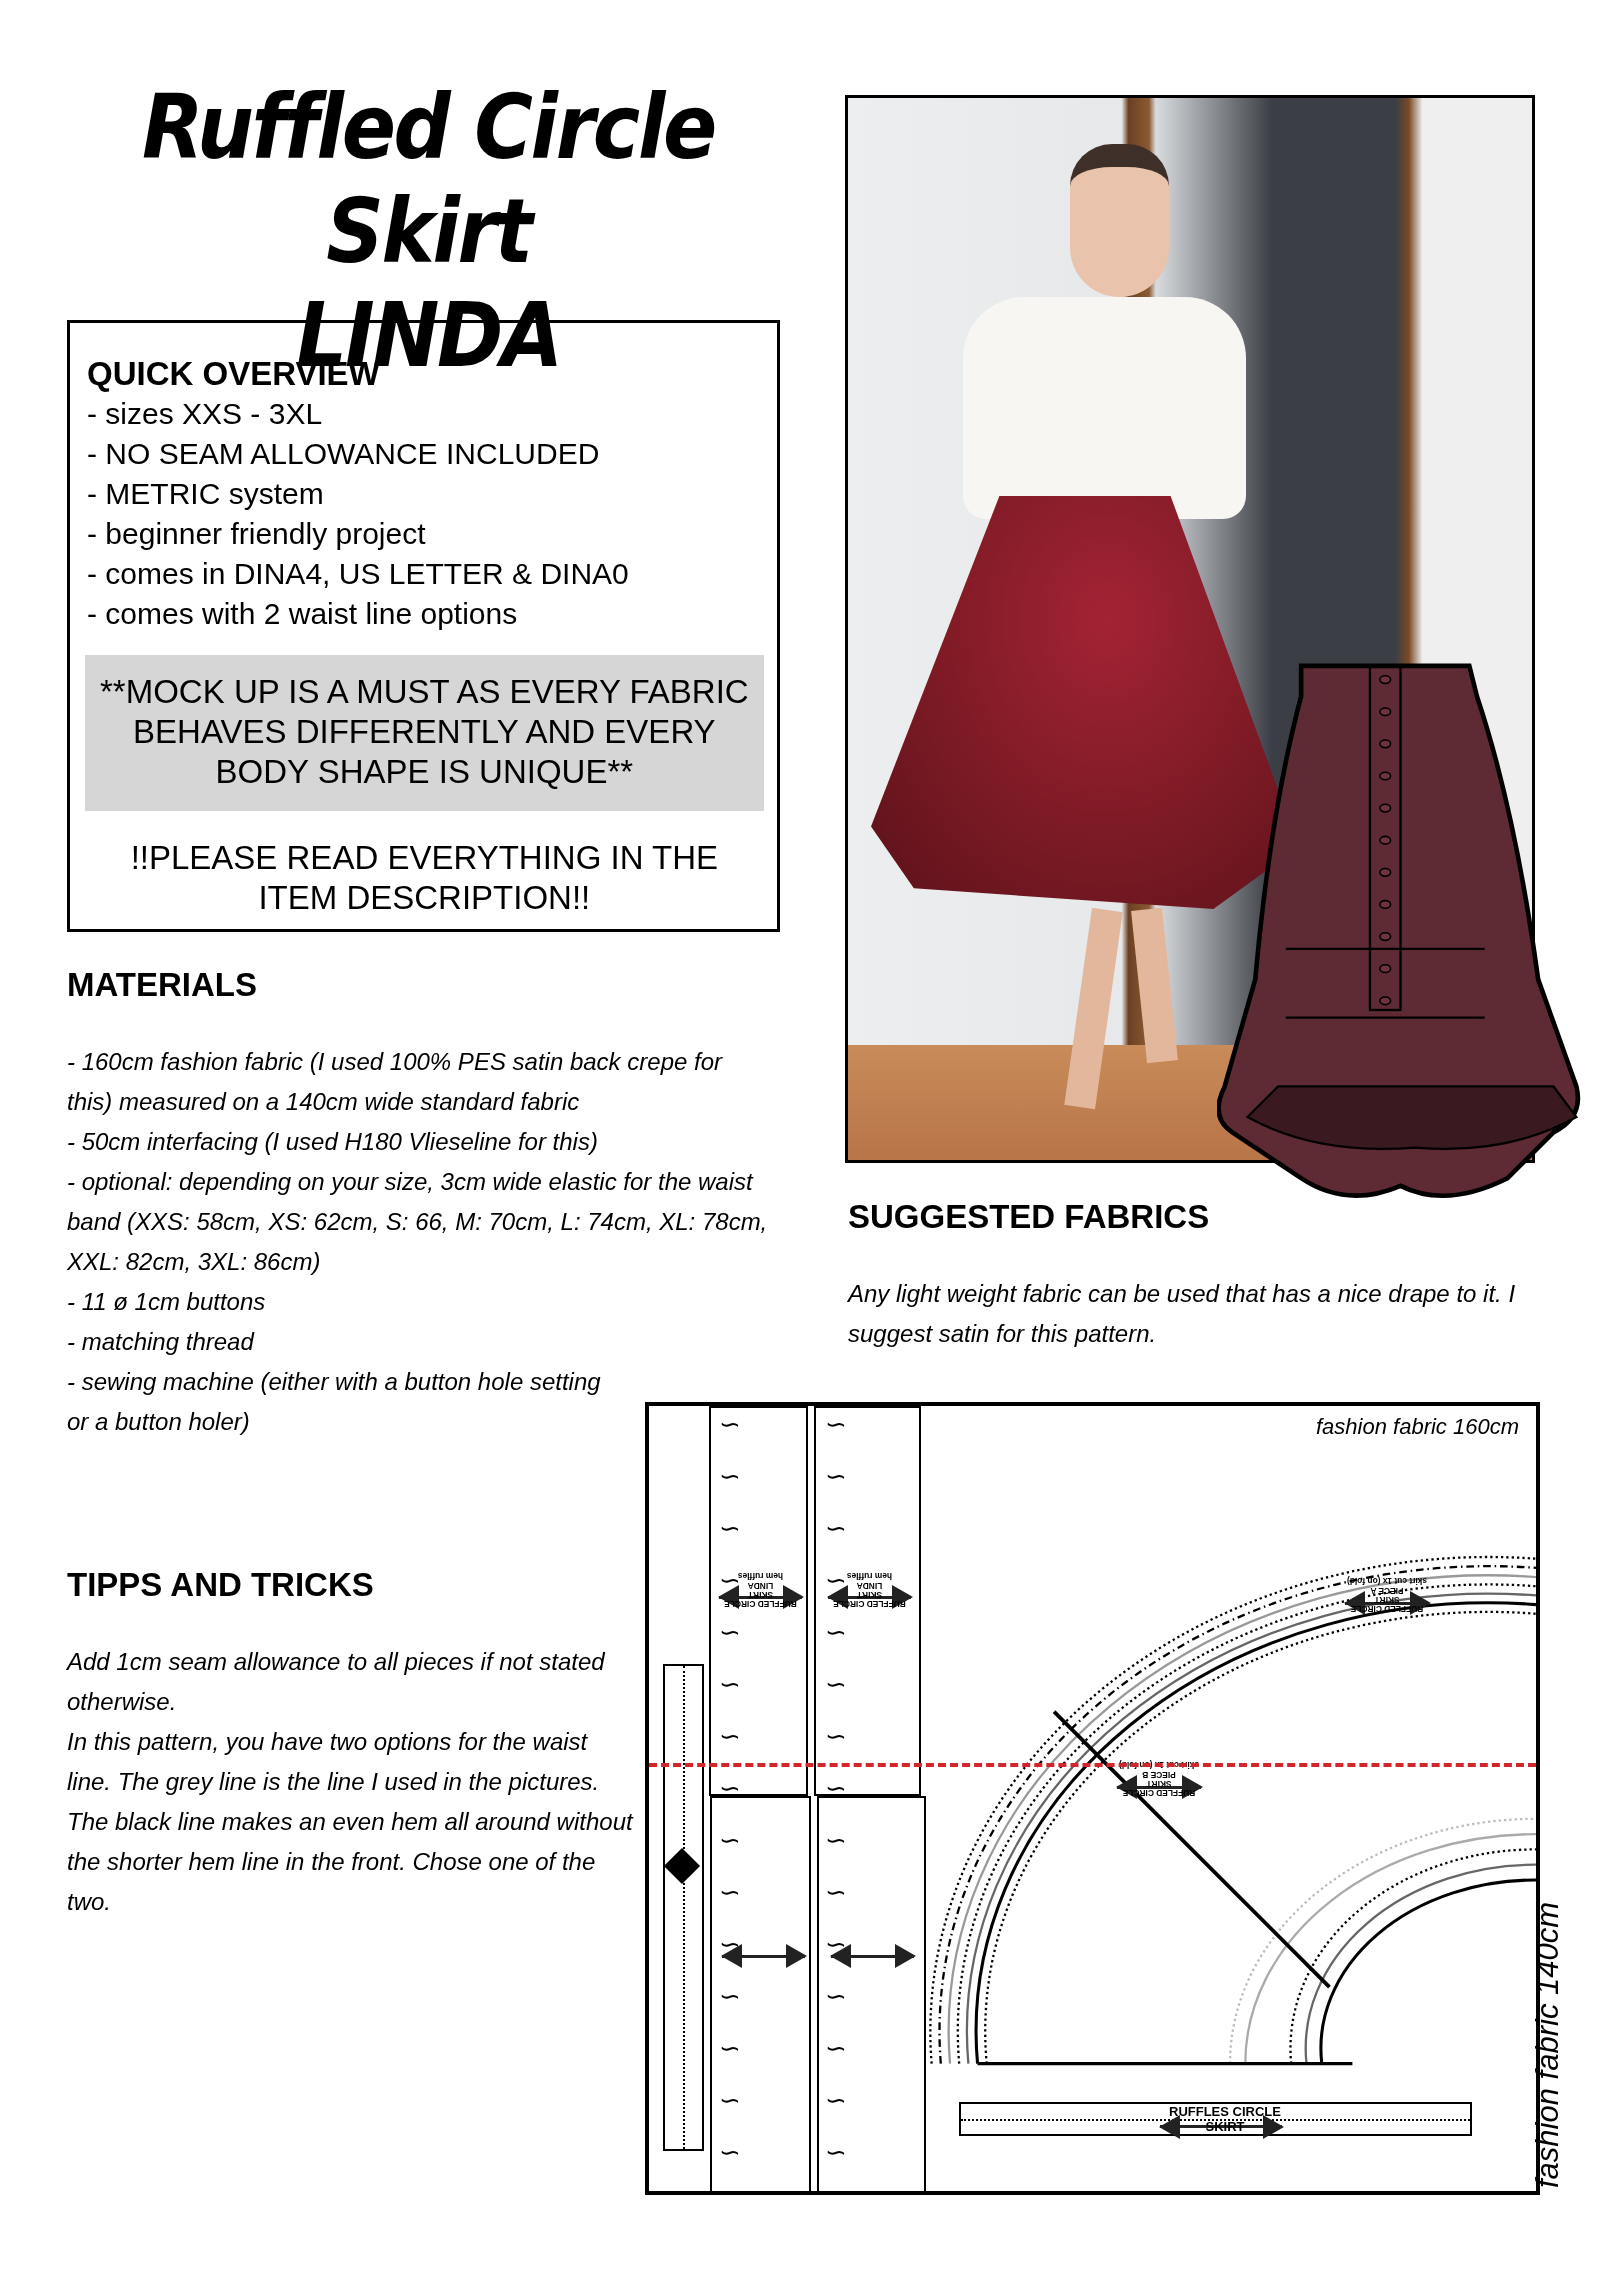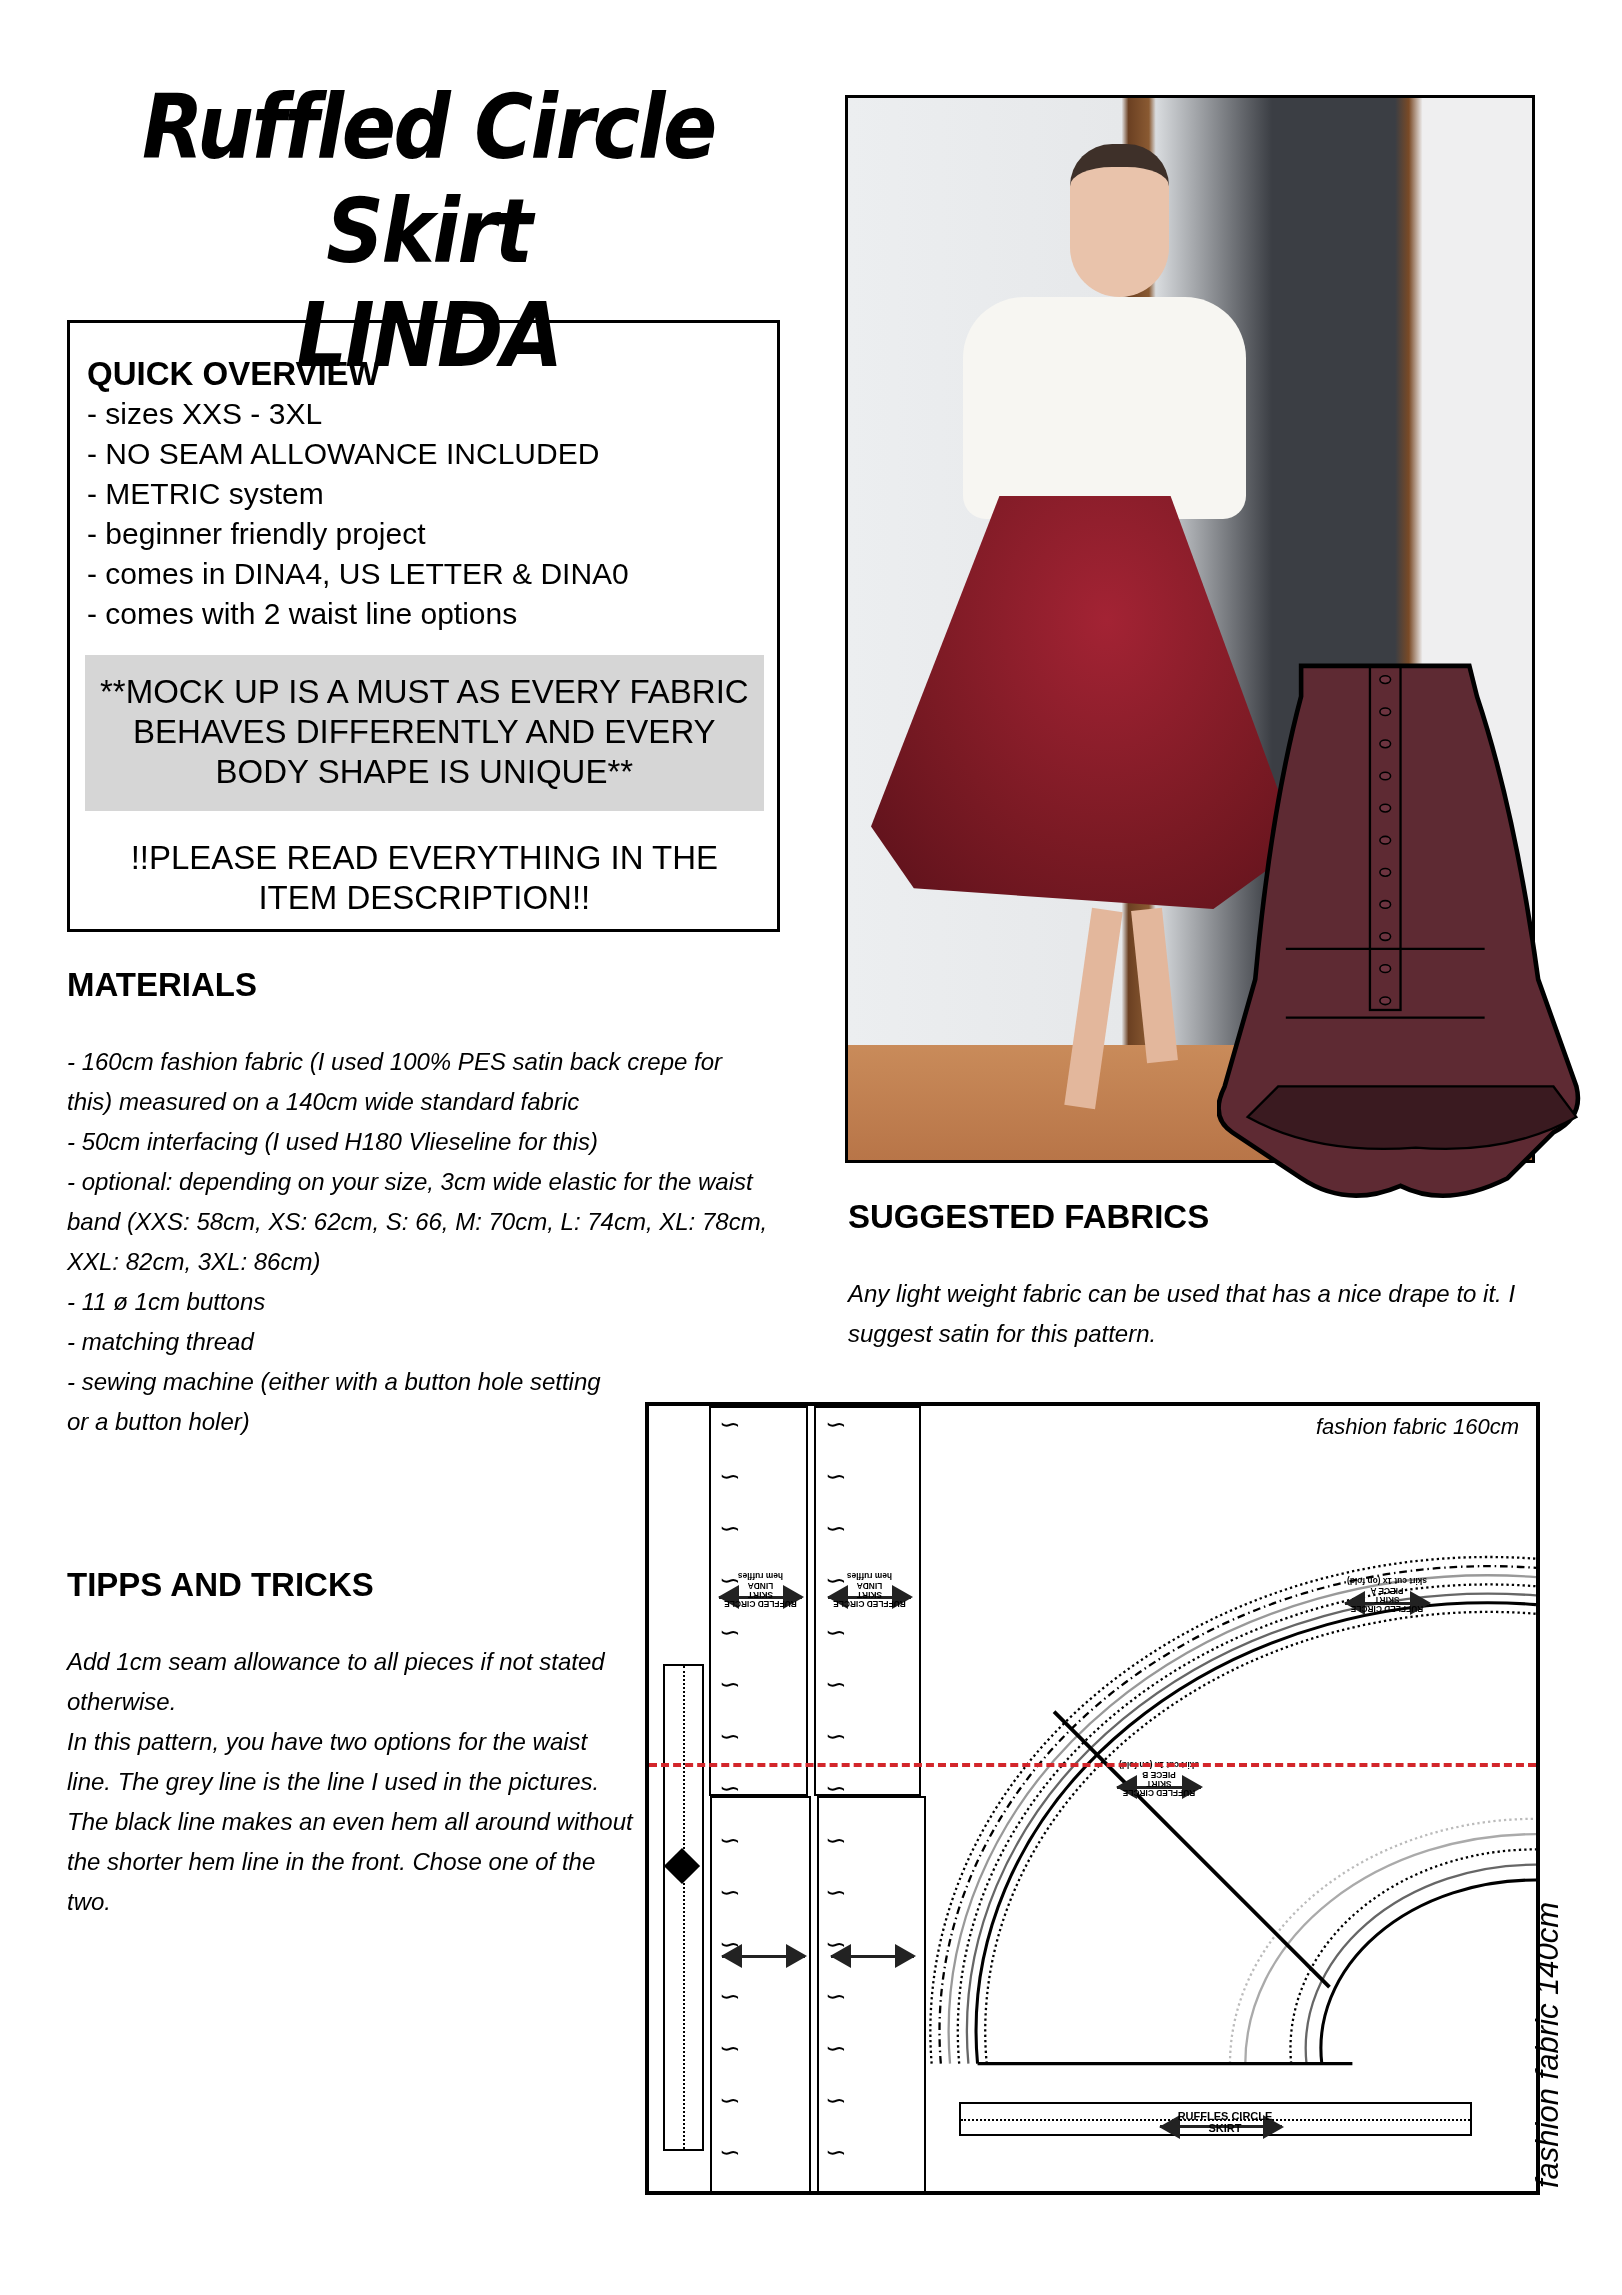--- a/index.html
+++ b/index.html
@@ -145,20 +145,20 @@
   </svg>
 
   <div class="grain" style="left:696px;top:196px;width:84px;"></div>
   <div class="tiny" style="left:692px;top:170px;width:92px;"><span>RUFFLED CIRCLE SKIRT</span><br><span>PIECE A</span><br><span>skirt cut 1x (on fold)</span></div>
   <div class="grain" style="left:468px;top:380px;width:84px;"></div>
   <div class="tiny" style="left:464px;top:354px;width:92px;"><span>RUFFLED CIRCLE SKIRT</span><br><span>PIECE B</span><br><span>skirt cut 1x (on fold)</span></div>
 
   <div class="strip" style="left:310px;top:696px;width:513px;height:34px;">
     <div style="position:absolute;left:0;right:0;top:15.3px;border-top:2.3px dotted #000;"></div>
     <div class="grain" style="left:199px;top:21.4px;width:122px;"></div>
-    <div style="position:absolute;left:199px;top:6px;width:130px;font-size:11px;font-weight:bold;text-align:center;">RUFFLES CIRCLE SKIRT</div>
+    <div style="position:absolute;left:199px;top:0;width:130px;font-size:13px;font-weight:bold;text-align:center;">RUFFLES CIRCLE SKIRT</div>
   </div>
 
   <div class="redline"></div>
 </div>
 
 <div class="abs lbl140">fashion fabric 140cm</div>
 
 
 </body></html>

